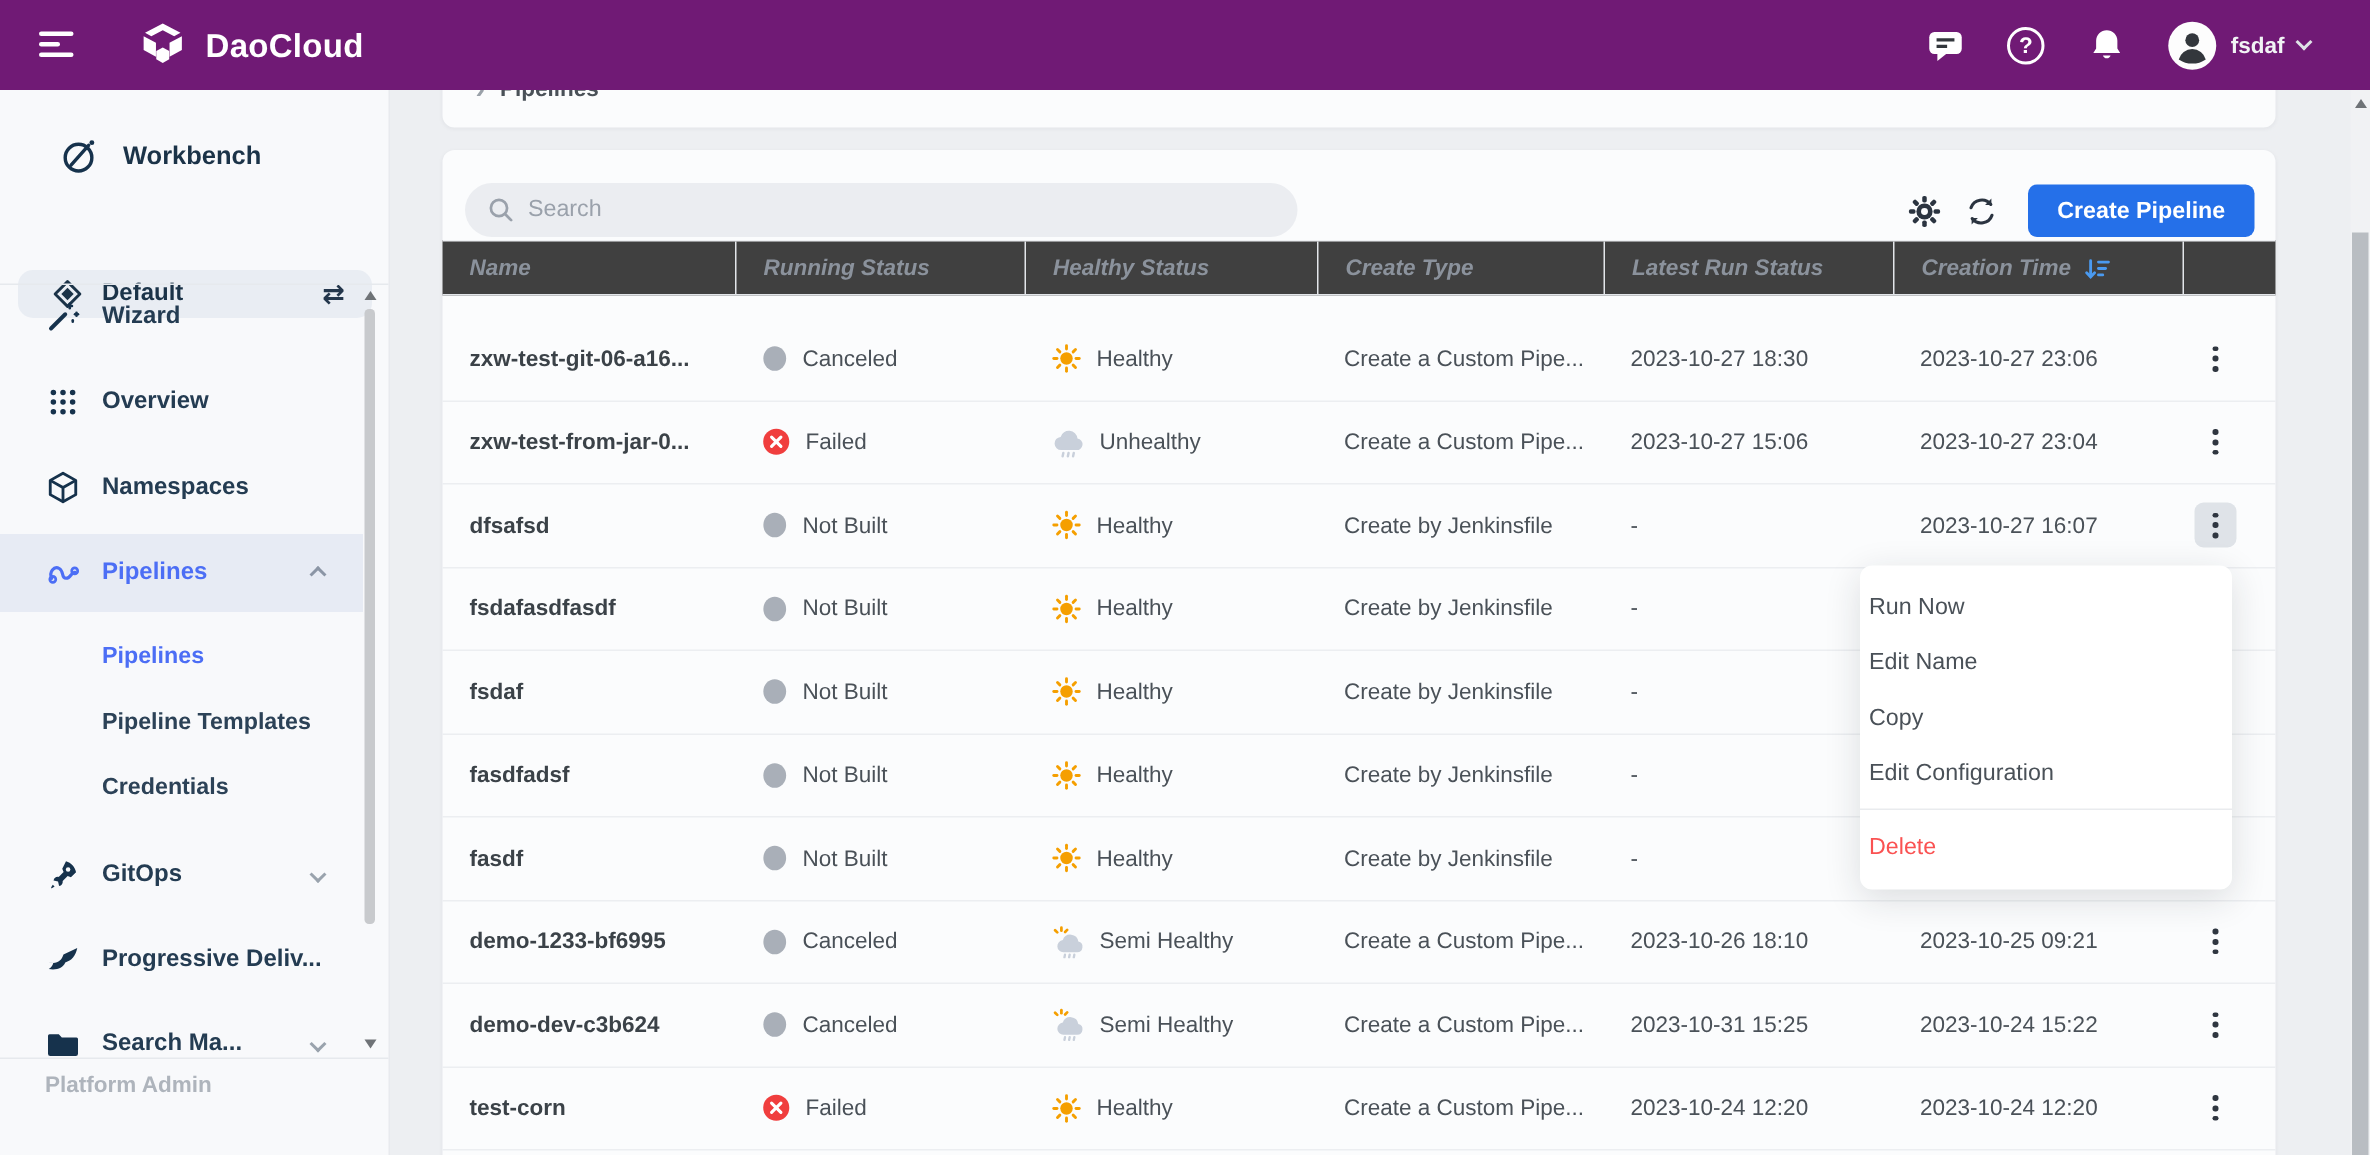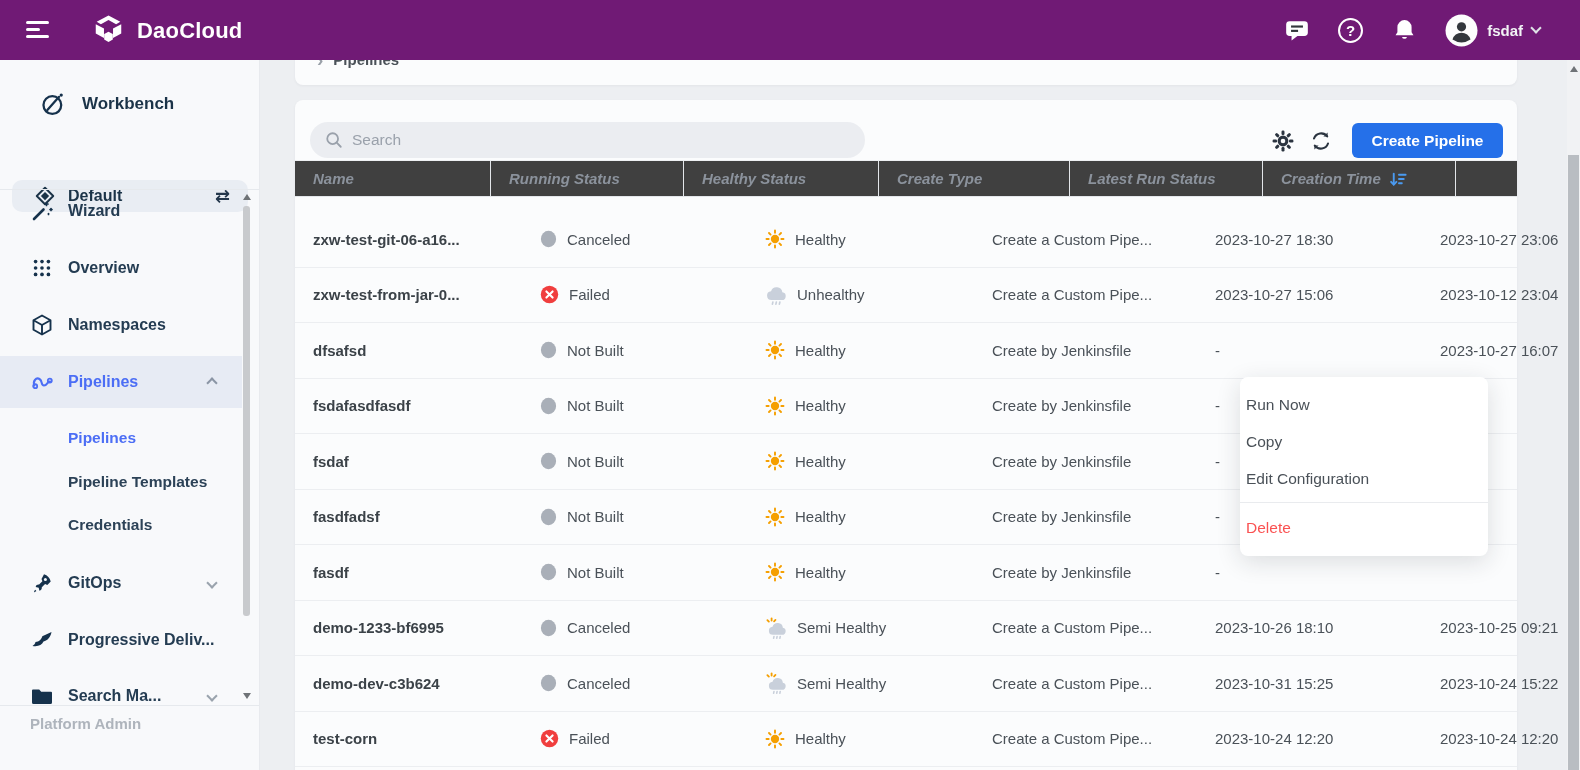--- a/index.html
+++ b/index.html
@@ -63,21 +63,21 @@
   .tool-btn { position:absolute; top:28px; width:26px; height:26px; display:flex; align-items:center; justify-content:center; cursor:pointer; }
   .gear-btn { left:975px; } .refresh-btn { left:1013px; }
   .create-btn { position:absolute; left:1057px; top:23px; width:151px; height:35px; background:#2570e9; border:none; border-radius:6px; color:#fff; font-size:15.5px; font-weight:600; cursor:pointer; font-family:inherit; }
 
   
   .t-grid { display:grid; grid-template-columns:195px 193px 195px 191px 193px 193px 62px; }
   .t-head { position:absolute; left:0; top:60px; width:1222px; height:37px; background:#404040; border-bottom:1px solid #e3e6ea; border-top:1px solid #eef0f3;font-style:italic; }
   .t-head .hcell { display:flex; align-items:center; padding-left:18px; font-size:15px; font-weight:700; color:#8b929c; gap:8px; }
   .t-head .hcell + .hcell { border-left:1px solid #e3e6ea; }
   .t-body { position:absolute; left:0; top:112px; width:1222px; }
-  .t-row { height:55.5px; border-bottom:1px solid #eceef1;gap:32px; }
+  .t-row { height:55.5px; border-bottom:1px solid #eceef1; }
   .t-row .cell { display:flex; align-items:center; padding-left:18px; font-size:15px; color:#4a5158; overflow:hidden; white-space:nowrap; }
   .t-row .name { font-weight:700; color:#3b4248; }
   .sicon { display:flex; align-items:center; margin-right:10px; }
   .kebab-btn { width:28px; height:30px; border:none; background:transparent; border-radius:6px; display:flex; flex-direction:column; align-items:center; justify-content:center; gap:3px; cursor:pointer; margin-left:8px; }
   .kebab-btn i { width:3.6px; height:3.6px; border-radius:50%; background:#2f3640; }
   .kebab-btn.active { background:#dfe3e8; }
 
   
   .ctx-menu { position:absolute; left:1240px; top:377px; width:248px; background:#fff; border-radius:8px; z-index:25; box-shadow:0 6px 24px rgba(31,35,41,.14); padding-top:9px; padding-bottom:8px; }
   .menu-item { height:37px; display:flex; align-items:center; padding-left:6px; font-size:15.5px; color:#4a5158; cursor:pointer; }
@@ -389,21 +389,21 @@
                   <line x1="8.6" y1="19.6" x2="8.1" y2="22"></line>
                   <line x1="12.4" y1="19.6" x2="11.9" y2="22"></line>
                   <line x1="16.2" y1="19.6" x2="15.7" y2="22"></line>
                 </g>
               </svg>
             </span>
             <span>Unhealthy</span>
           </div>
     <div class="cell">Create a Custom Pipe...</div>
     <div class="cell">2023-10-27 15:06</div>
-    <div class="cell">2023-10-12 23:04</div>
+    <div class="cell">2023-10-27 23:04</div>
     <div class="cell" style="padding-left:0;">
       <button class="kebab-btn">
               <i></i>
               <i></i>
               <i></i>
             </button>
     </div>
   </div>
         <div class="t-row t-grid">
     <div class="cell name">dfsafsd</div>
@@ -717,20 +717,21 @@
               <i></i>
             </button>
     </div>
   </div>
       </div>
   </div>
 
   <div class="ctx-menu">
     <div>
         <div class="menu-item">Run Now</div>
+        <div class="menu-item">Edit Name</div>
         <div class="menu-item">Copy</div>
         <div class="menu-item">Edit Configuration</div>
       </div>
     <div class="menu-div"></div>
     <div class="menu-item danger">Delete</div>
   </div>
 
   <div class="pg-track">
     <div class="tri-up"></div>
     <div class="pg-thumb"></div>

